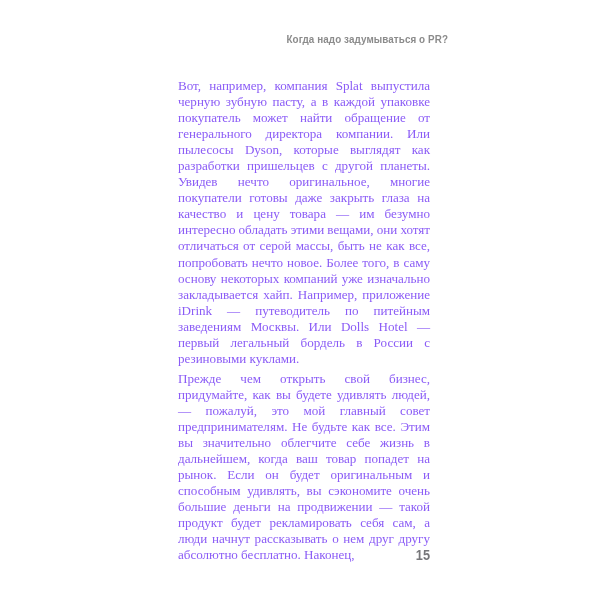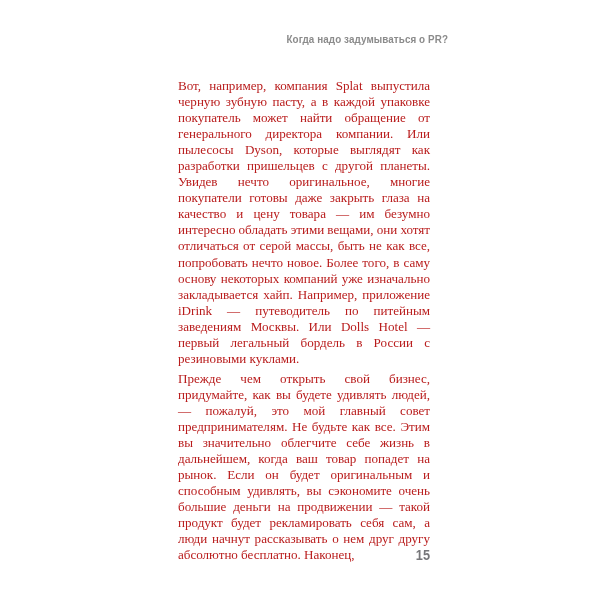--- a/index.html
+++ b/index.html
@@ -47,21 +47,21 @@
     top: 78px;
     width: 252px;
   }
 
   .para {
     margin: 0;
     text-align: justify;
     text-justify: inter-word;
     font-size: 13.1px;
     line-height: 16.05px;
-    color: #b91c1c;
+    color: #8b5cf6;
     hyphens: manual;
     word-spacing: -0.1px;
     letter-spacing: -0.02px;
   }
   .para + .para {
     margin-top: 4px;
   }
 
   
   #folio {

